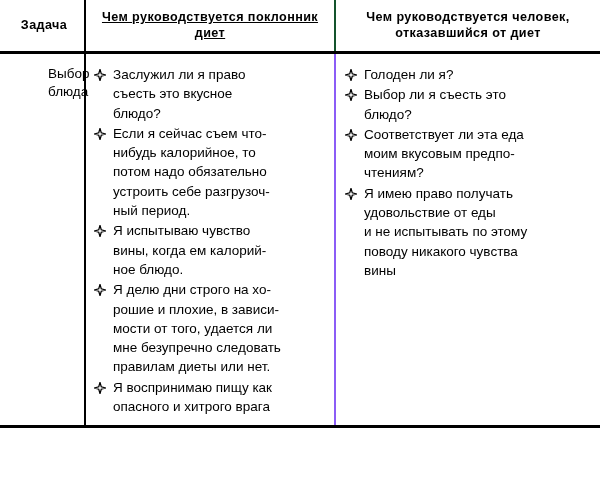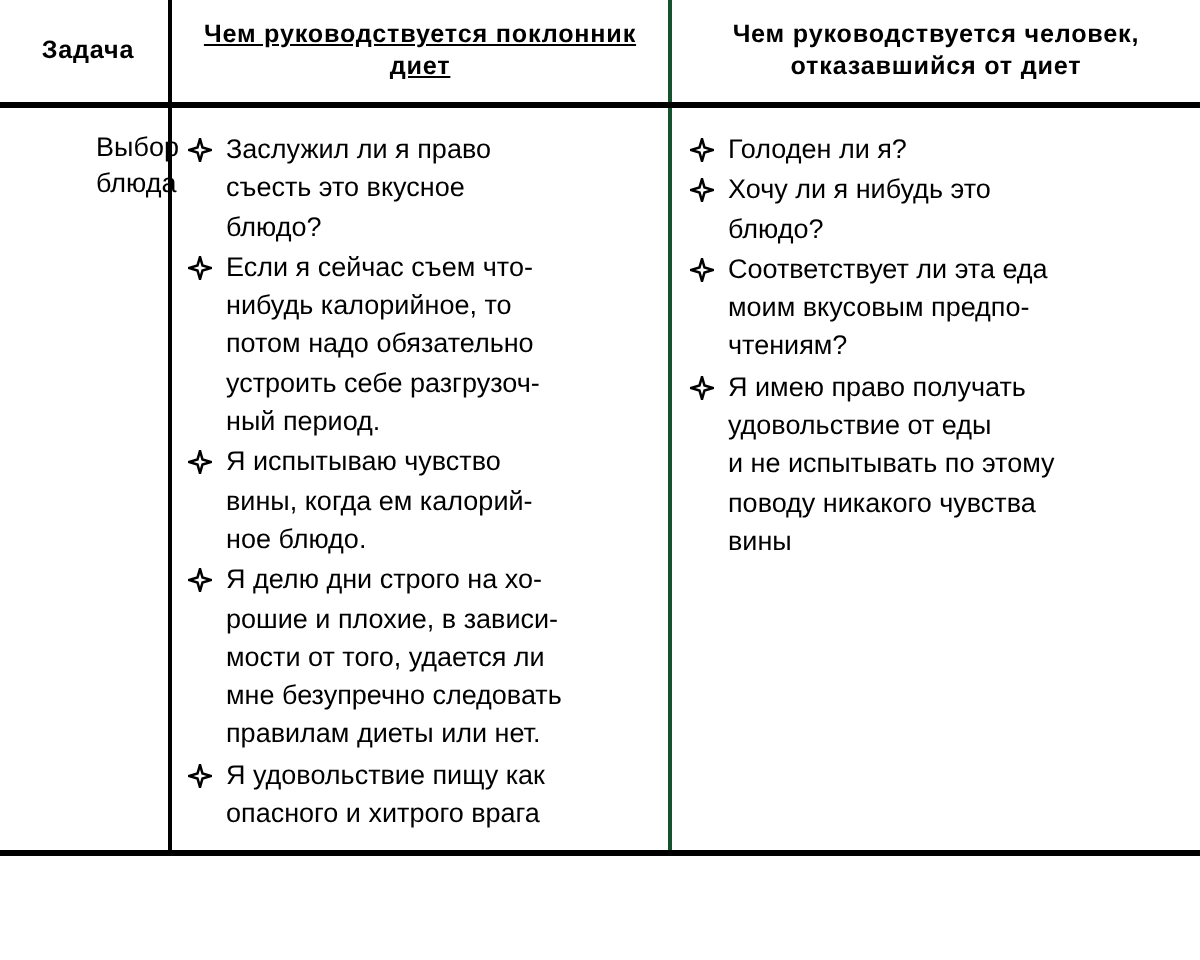--- a/index.html
+++ b/index.html
@@ -66,21 +66,21 @@
     width: 85px;
     padding: 11px 4px 8px 3px;
   }
   tbody td.col-dieter {
     width: 250px;
     border-left: 2px solid #000;
     padding: 11px 12px 8px 8px;
   }
   tbody td.col-nondieter {
     width: 265px;
-    border-left: 2px solid #14532d;
+    border-left: 2px solid #8b5cf6;
     padding: 11px 6px 8px 9px;
   }
 
   .cell-label {
     font-size: 13.5px;
     line-height: 17.5px;
     white-space: pre-line;
     margin-left: 45px;
   }
 
@@ -152,32 +152,32 @@
 ное блюдо.</span></li>
               <li><span class="bullet-icon"><svg width="12" height="12" viewBox="0 0 12 12" aria-hidden="true">
                     <path d="M6 0.4 L7.25 4.75 L11.6 6 L7.25 7.25 L6 11.6 L4.75 7.25 L0.4 6 L4.75 4.75 Z" fill="none" stroke="#000" stroke-width="1.25" stroke-linejoin="miter"></path>
                   </svg></span><span>Я делю дни строго на хо-
 рошие и плохие, в зависи-
 мости от того, удается ли
 мне безупречно следовать
 правилам диеты или нет.</span></li>
               <li><span class="bullet-icon"><svg width="12" height="12" viewBox="0 0 12 12" aria-hidden="true">
                     <path d="M6 0.4 L7.25 4.75 L11.6 6 L7.25 7.25 L6 11.6 L4.75 7.25 L0.4 6 L4.75 4.75 Z" fill="none" stroke="#000" stroke-width="1.25" stroke-linejoin="miter"></path>
-                  </svg></span><span>Я удовольствие пищу как
+                  </svg></span><span>Я воспринимаю пищу как
 опасного и хитрого врага</span></li>
             </ul>
         </td>
         <td class="col-nondieter">
           <ul class="bullet-list">
               <li><span class="bullet-icon"><svg width="12" height="12" viewBox="0 0 12 12" aria-hidden="true">
                     <path d="M6 0.4 L7.25 4.75 L11.6 6 L7.25 7.25 L6 11.6 L4.75 7.25 L0.4 6 L4.75 4.75 Z" fill="none" stroke="#000" stroke-width="1.25" stroke-linejoin="miter"></path>
                   </svg></span><span>Голоден ли я?</span></li>
               <li><span class="bullet-icon"><svg width="12" height="12" viewBox="0 0 12 12" aria-hidden="true">
                     <path d="M6 0.4 L7.25 4.75 L11.6 6 L7.25 7.25 L6 11.6 L4.75 7.25 L0.4 6 L4.75 4.75 Z" fill="none" stroke="#000" stroke-width="1.25" stroke-linejoin="miter"></path>
-                  </svg></span><span>Хочу ли я нибудь это
+                  </svg></span><span>Выбор ли я съесть это
 блюдо?</span></li>
               <li><span class="bullet-icon"><svg width="12" height="12" viewBox="0 0 12 12" aria-hidden="true">
                     <path d="M6 0.4 L7.25 4.75 L11.6 6 L7.25 7.25 L6 11.6 L4.75 7.25 L0.4 6 L4.75 4.75 Z" fill="none" stroke="#000" stroke-width="1.25" stroke-linejoin="miter"></path>
                   </svg></span><span>Соответствует ли эта еда
 моим вкусовым предпо-
 чтениям?</span></li>
               <li><span class="bullet-icon"><svg width="12" height="12" viewBox="0 0 12 12" aria-hidden="true">
                     <path d="M6 0.4 L7.25 4.75 L11.6 6 L7.25 7.25 L6 11.6 L4.75 7.25 L0.4 6 L4.75 4.75 Z" fill="none" stroke="#000" stroke-width="1.25" stroke-linejoin="miter"></path>
                   </svg></span><span>Я имею право получать
 удовольствие от еды

